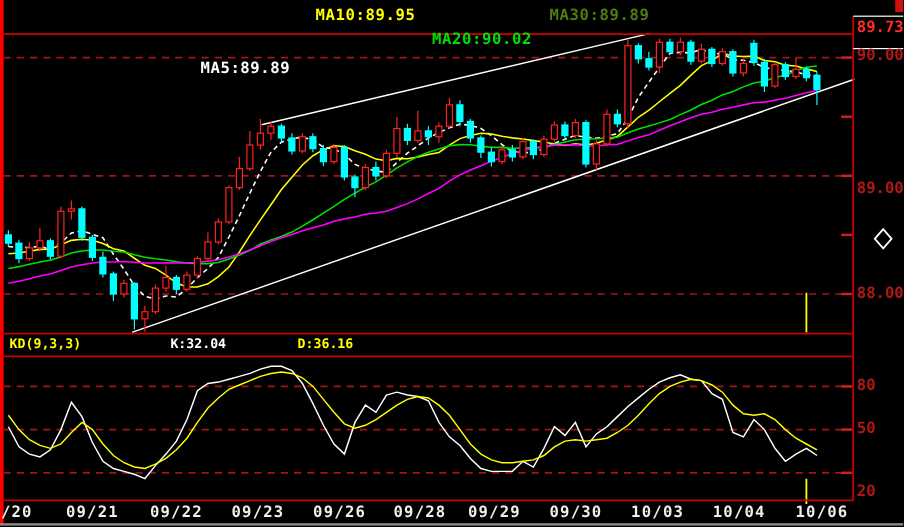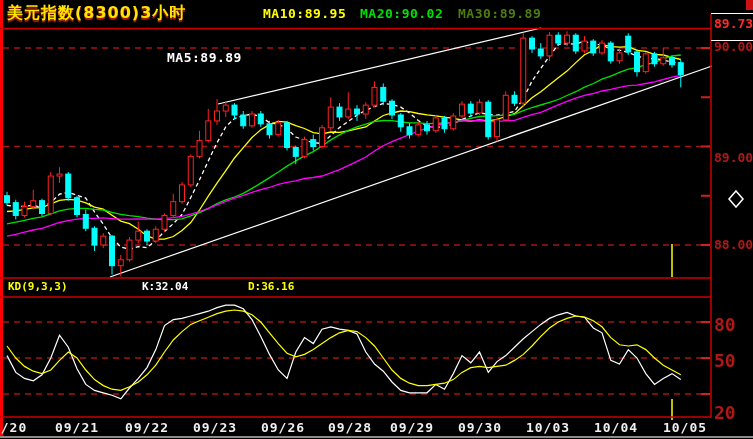--- a/index.html
+++ b/index.html
@@ -4,21 +4,21 @@
 <style>
   html,body{margin:0;padding:0;background:#000;}
   #app{position:relative;width:753px;height:439px;background:#000;overflow:hidden;
        font-family:"DejaVu Sans Mono","Liberation Mono",monospace;}
   #chart{position:absolute;left:0;top:0;}
   .lbl{position:absolute;white-space:nowrap;}
   .title{left:7px;top:3px;font-family:"DejaVu Sans","Liberation Sans",sans-serif;
          font-size:16px;font-weight:bold;color:#ffe400;text-shadow:0 2px 1px #b42000;letter-spacing:1px;}
   .ma-lbl{position:absolute;top:6px;font-size:13px;font-weight:bold;letter-spacing:0.5px;}
   .price-lbl{position:absolute;left:714px;font-size:13px;font-weight:bold;color:#b01818;text-align:right;}
-  .kd-axis-lbl{position:absolute;left:714px;font-size:18px;font-weight:bold;color:#b01818;}
+  .kd-axis-lbl{position:absolute;left:714px;font-size:13px;font-weight:bold;color:#b01818;}
   .date-lbl{position:absolute;top:420px;width:60px;text-align:center;font-size:13px;
             font-weight:bold;color:#efefef;letter-spacing:1px;}
   .kdh{top:280px;font-size:11px;font-weight:bold;}
   #kd-name{left:8px;color:#ffff00;}
   #kd-k{left:142px;color:#ffffff;}
   #kd-d{left:248px;color:#ffff00;}
   #last-price-box{position:absolute;left:711px;top:13px;width:42px;height:28px;
       border-top:1px solid #ffffff;border-bottom:1px solid #ffffff;
       color:#ff2a2a;font-size:13px;font-weight:bold;line-height:20px;padding-left:3px;box-sizing:border-box;}
 </style>
@@ -226,25 +226,24 @@
         <rect x="701" y="194.75" width="9" height="2" fill="#c22"></rect>
         <rect x="701" y="244" width="9" height="2" fill="#c22"></rect>
         <rect x="701" y="321" width="9" height="2" fill="#c22"></rect>
         <rect x="701" y="357" width="9" height="2" fill="#c22"></rect>
         <rect x="701" y="393" width="9" height="2" fill="#c22"></rect>
       </g>
     <rect x="746" y="0" width="7" height="10" fill="#cc1111"></rect>
     <rect x="0" y="436" width="753" height="2" fill="#8a8a8a"></rect>
   </svg>
 
-  <div class="lbl title">美元指数(8300)3小时</div>
   <div id="ma-labels">
       <div class="ma-lbl" style="left: 167px; color: rgb(255, 255, 255); margin-top: 44px;">MA5:89.89</div>
       <div class="ma-lbl" style="left: 263px; color: rgb(255, 255, 0);">MA10:89.95</div>
-      <div class="ma-lbl" style="left: 360px; color: rgb(0, 224, 0);">MA20:90.02</div>
+      <div class="ma-lbl" style="left: 360px; color: rgb(0, 224, 0); margin-top: 20px;">MA20:90.02</div>
       <div class="ma-lbl" style="left: 458px; color: #4d7c0f;">MA30:89.89</div>
     </div>
 
   <div id="last-price-box">89.73</div>
 
   <div id="price-labels">
       <div class="price-lbl" style="top: 39px;">90.00</div>
       <div class="price-lbl" style="top: 150px;">89.00</div>
       <div class="price-lbl" style="top: 237px;">88.00</div>
     </div>
@@ -257,19 +256,19 @@
       <div class="date-lbl" style="left: -16px;">/20</div>
       <div class="date-lbl" style="left: 47px;">09/21</div>
       <div class="date-lbl" style="left: 117px;">09/22</div>
       <div class="date-lbl" style="left: 185px;">09/23</div>
       <div class="date-lbl" style="left: 253px;">09/26</div>
       <div class="date-lbl" style="left: 320px;">09/28</div>
       <div class="date-lbl" style="left: 382px;">09/29</div>
       <div class="date-lbl" style="left: 450px;">09/30</div>
       <div class="date-lbl" style="left: 518px;">10/03</div>
       <div class="date-lbl" style="left: 586px;">10/04</div>
-      <div class="date-lbl" style="left: 655px;">10/05</div>
+      <div class="date-lbl" style="left: 655px;">10/06</div>
     </div>
 
   <div class="lbl kdh" id="kd-name">KD(9,3,3)</div>
   <div class="lbl kdh" id="kd-k">K:32.04</div>
   <div class="lbl kdh" id="kd-d">D:36.16</div>
 </div>
 
 </body></html>

